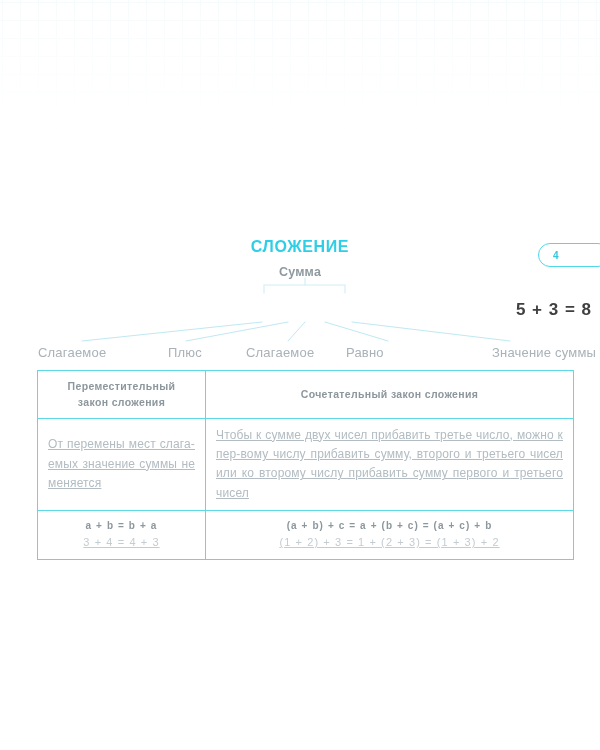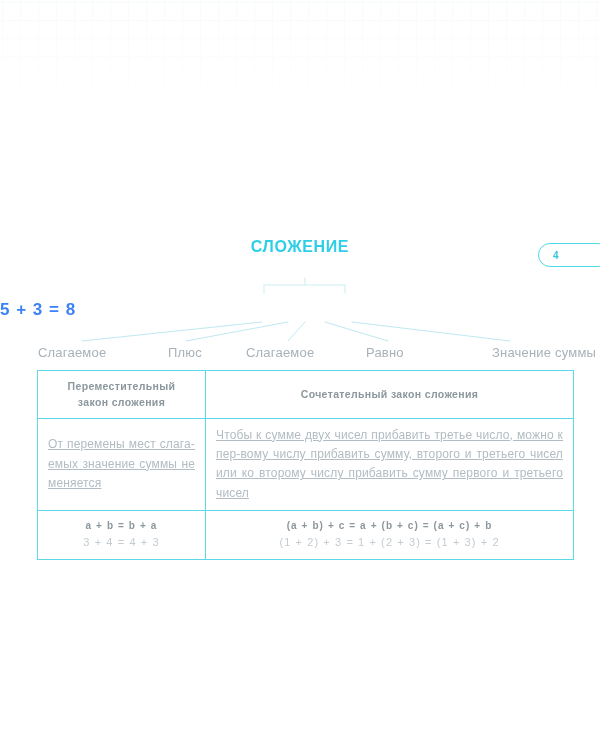--- a/index.html
+++ b/index.html
@@ -87,24 +87,24 @@
     font-weight: bold;
     color: #8e9aa0;
     letter-spacing: 0.2px;
   }
 
   
   #equation {
     position: absolute;
     left: 0; right: 8px;
     top: 300px;
-    text-align: left;
+    text-align: right;
     font-size: 17px;
     font-weight: bold;
-    color: #3b82f6;
+    color: #404040;
     letter-spacing: 1px;
     white-space: pre;
   }
 
   
   #connectors {
     position: absolute;
     left: 0; top: 0;
     width: 600px; height: 750px;
     pointer-events: none;
@@ -162,37 +162,39 @@
     letter-spacing: 1.1px;
     white-space: pre;
     line-height: 1.6;
   }
   .formula-sub {
     font-size: 11px;
     color: #c3ccd1;
     letter-spacing: 1.1px;
     white-space: pre;
     line-height: 1.6;
+    text-decoration: underline;
   }
   .row-head td { height: 42px; }
 </style>
 </head>
 <body>
 
 <div id="sheet">
 
   <div id="grid-bg"></div>
   <div id="grid-fade"></div>
 
   <div id="page-badge">
     <span class="num">4</span>
   </div>
 
   <div id="title">СЛОЖЕНИЕ</div>
 
+  <div id="summa">Сумма</div>
 
   <div id="equation">5 + 3 = 8</div>
 
   <svg id="connectors" viewBox="0 0 600 750" width="600" height="750" xmlns="http://www.w3.org/2000/svg">
     <g stroke="#b9e7ef" stroke-width="1.1" fill="none" stroke-linecap="round">
 
       <path d="M264 293 L264 285 L345 285 L345 293" stroke="#cfeef4"></path>
       <line x1="305" y1="285" x2="305" y2="278" stroke="#cfeef4"></line>
     </g>
     <g stroke="#bfe9f1" stroke-width="1" fill="none" stroke-linecap="round">
@@ -201,21 +203,21 @@
       <line x1="288" y1="322" x2="186" y2="341"></line>
       <line x1="305" y1="322" x2="288" y2="341"></line>
       <line x1="325" y1="322" x2="388" y2="341"></line>
       <line x1="352" y1="322" x2="510" y2="341"></line>
     </g>
   </svg>
 
   <div class="term-label" style="left:38px;">Слагаемое</div>
   <div class="term-label" style="left:168px;">Плюс</div>
   <div class="term-label" style="left:246px;">Слагаемое</div>
-  <div class="term-label" style="left:366px;">Равно</div>
+  <div class="term-label" style="left:346px;">Равно</div>
   <div class="term-label" style="left:452px;margin-left:40px;">Значение  суммы</div>
 
   <table id="law-table">
     <tbody>
         <tr class="row-head">
       <td class="col-left">
         <div class="th-text">
           <div>Переместительный</div>
           <div>закон  сложения</div>
         </div>

